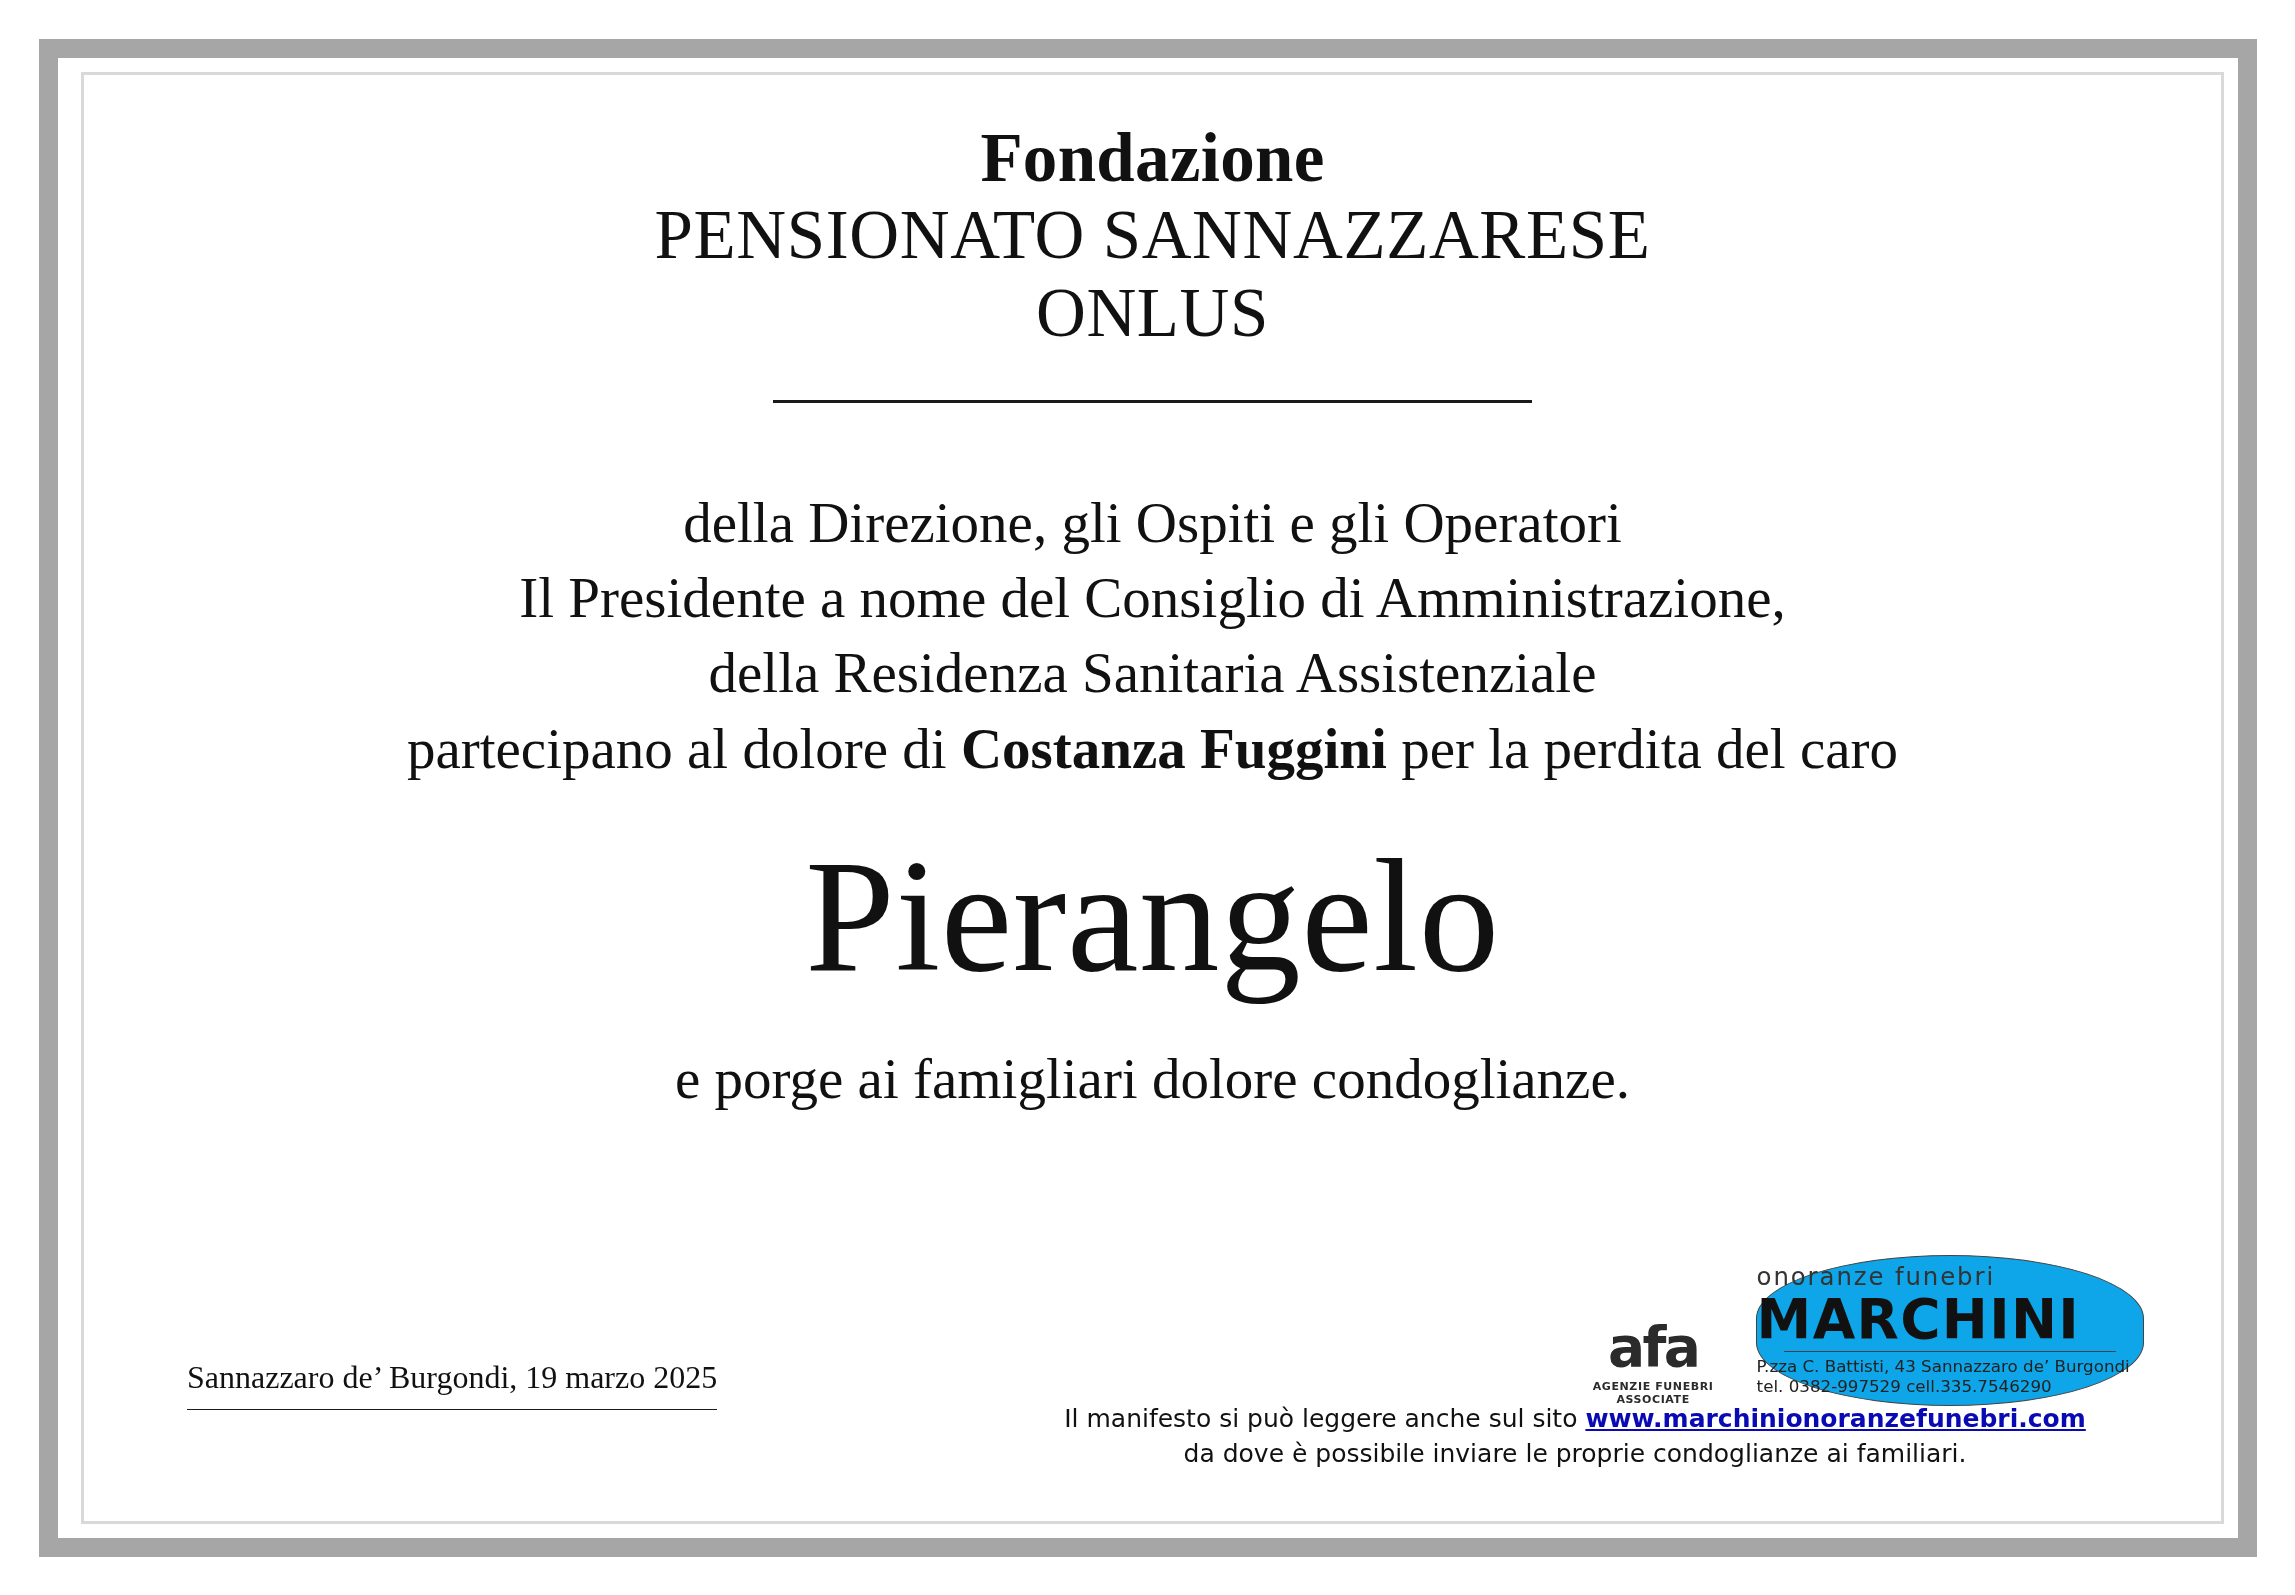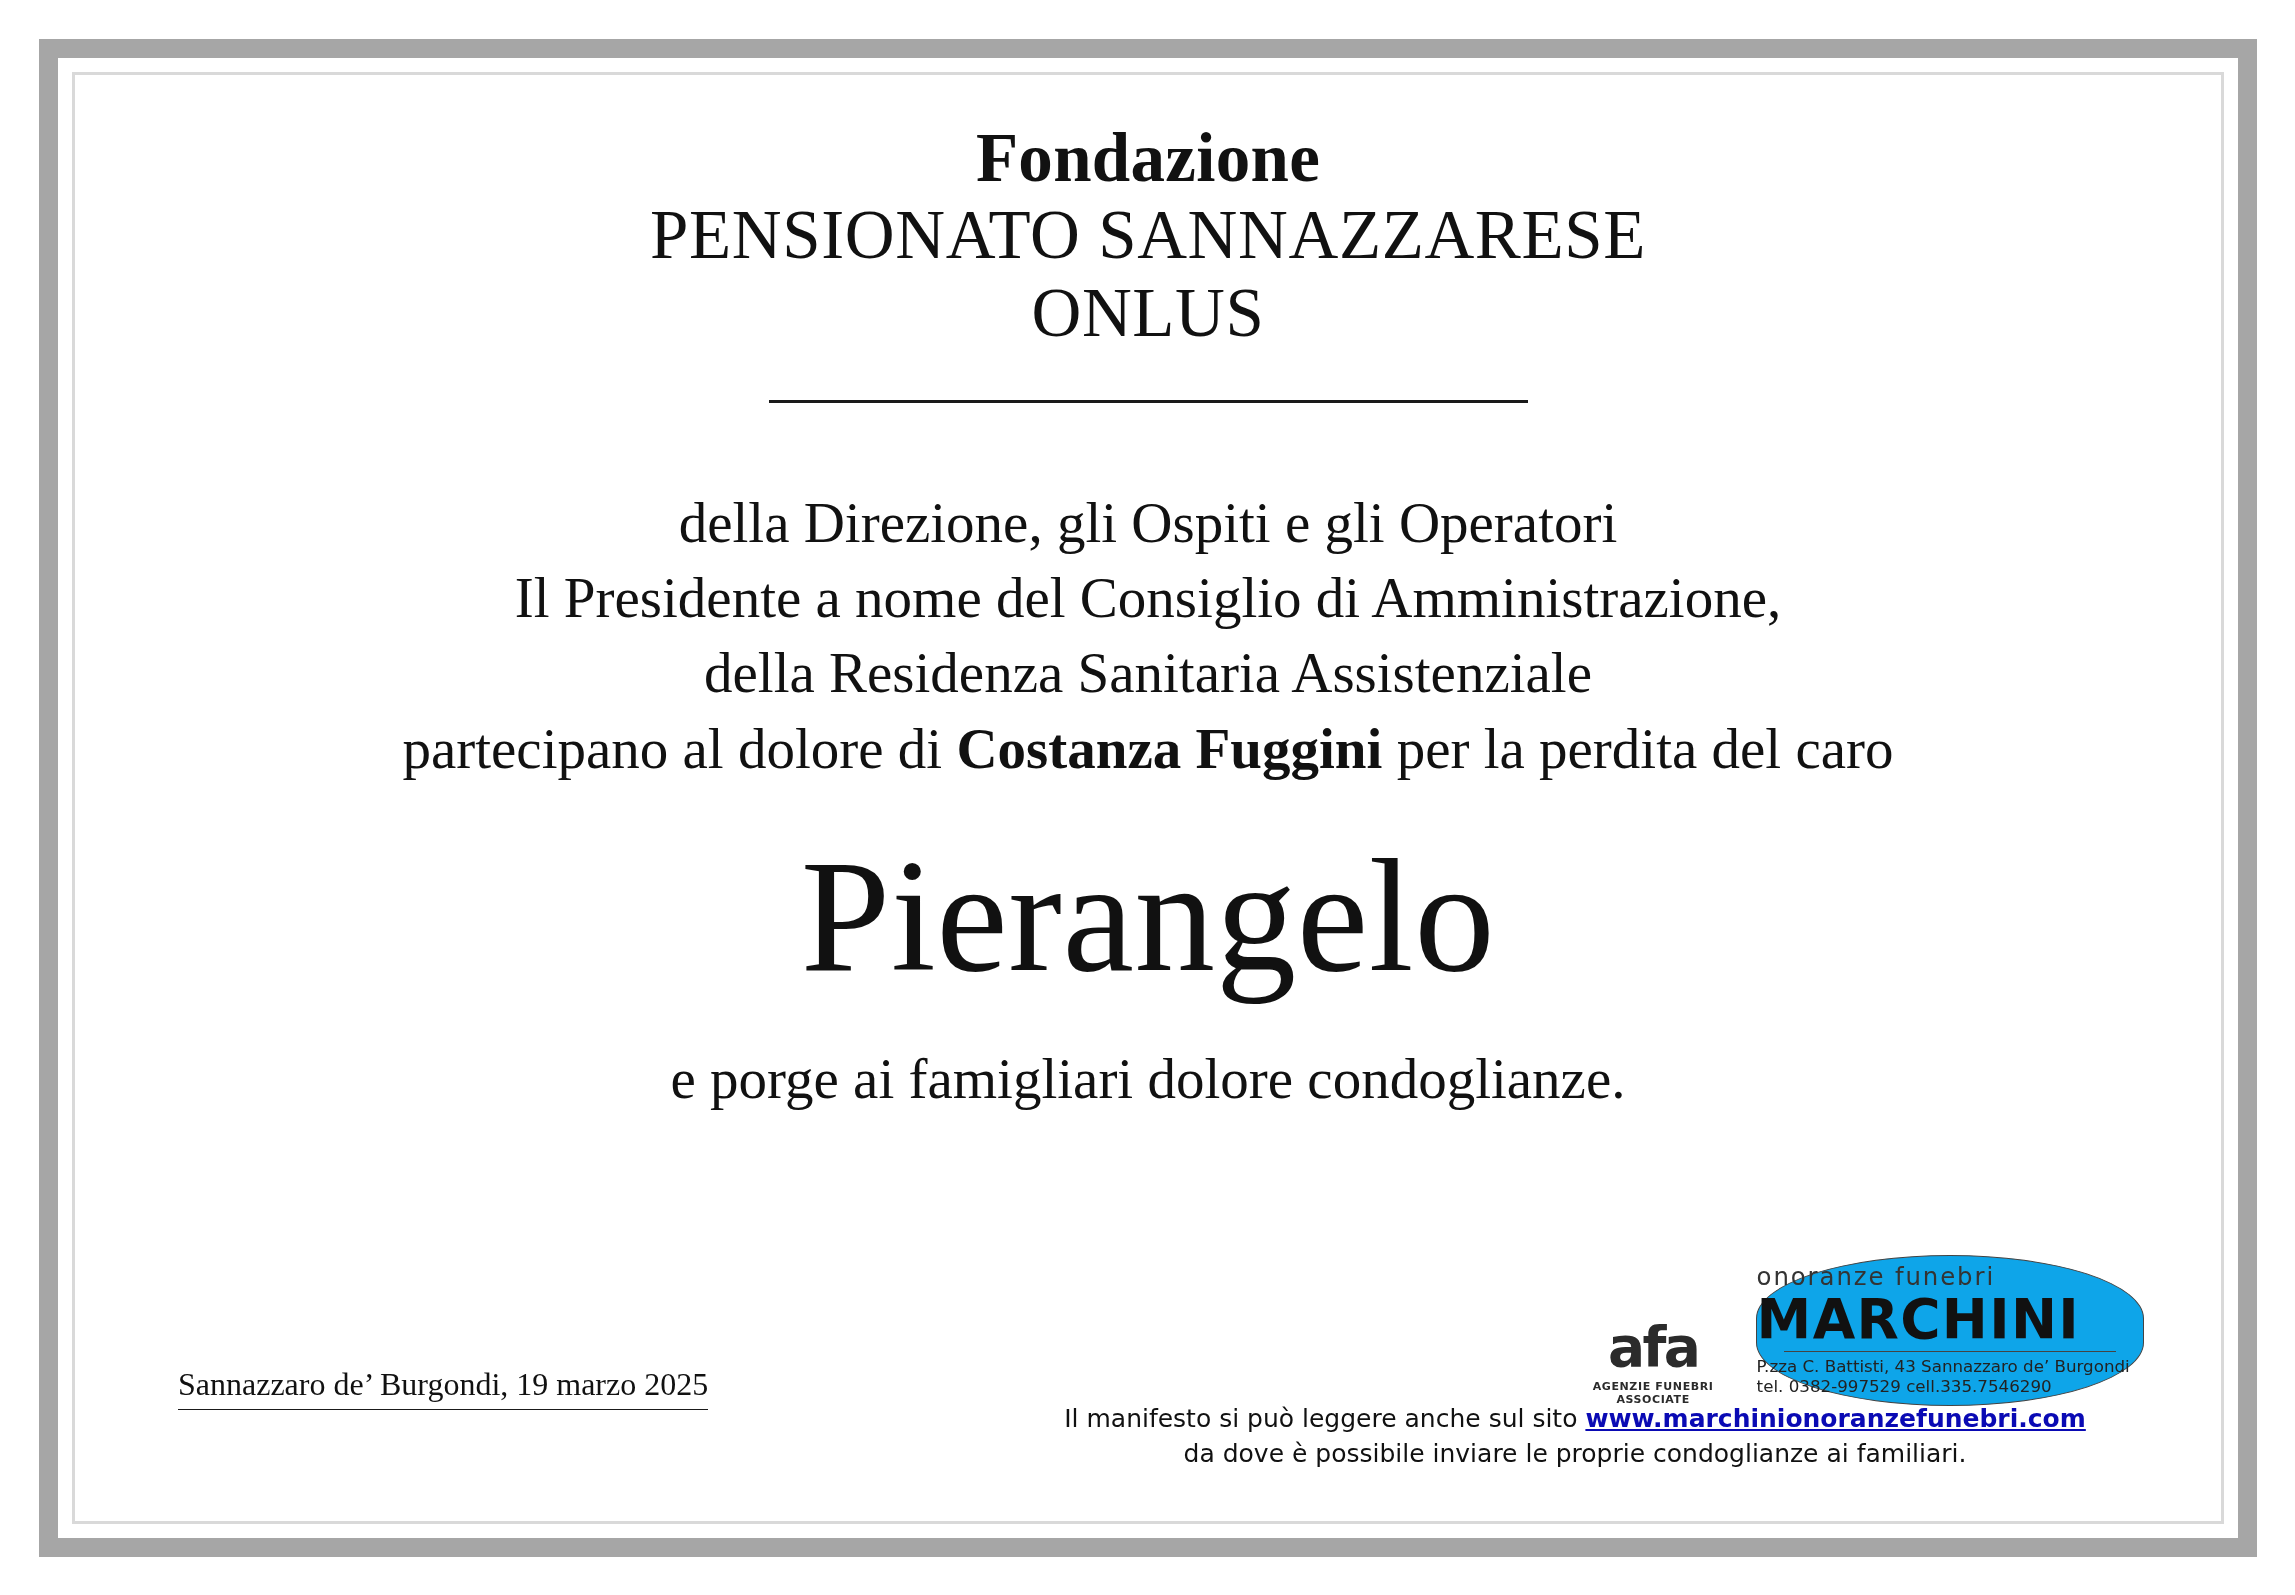--- a/index.html
+++ b/index.html
@@ -24,20 +24,21 @@
     box-sizing: border-box;
     background: #ffffff;
     border: 19.3px solid #a6a6a6;
   }
   .poster-inner {
     position: absolute;
     inset: 14px;
     background: #ffffff;
     border: 3.9px solid #d9d9d9;
     box-sizing: border-box;
+    margin-left: 9px;
   }
 
   .content {
     position: absolute;
     inset: 0;
     padding: 45px 71px 26px 71px;
     box-sizing: border-box;
   }
 
   .org {
@@ -99,21 +100,21 @@
     bottom: 39px;
     height: 212px;
   }
 
   .date-line {
     position: absolute;
     left: 32px;
     bottom: 72px;
     font-size: 32px;
     border-bottom: 1.9px solid #1a1a1a;
-    padding-bottom: 6px;
+    padding-bottom: 13px;
   }
 
   .logos {
     position: absolute;
     right: 6.4px;
     bottom: 76px;
     display: flex;
     align-items: flex-end;
     gap: 22px;
   }

